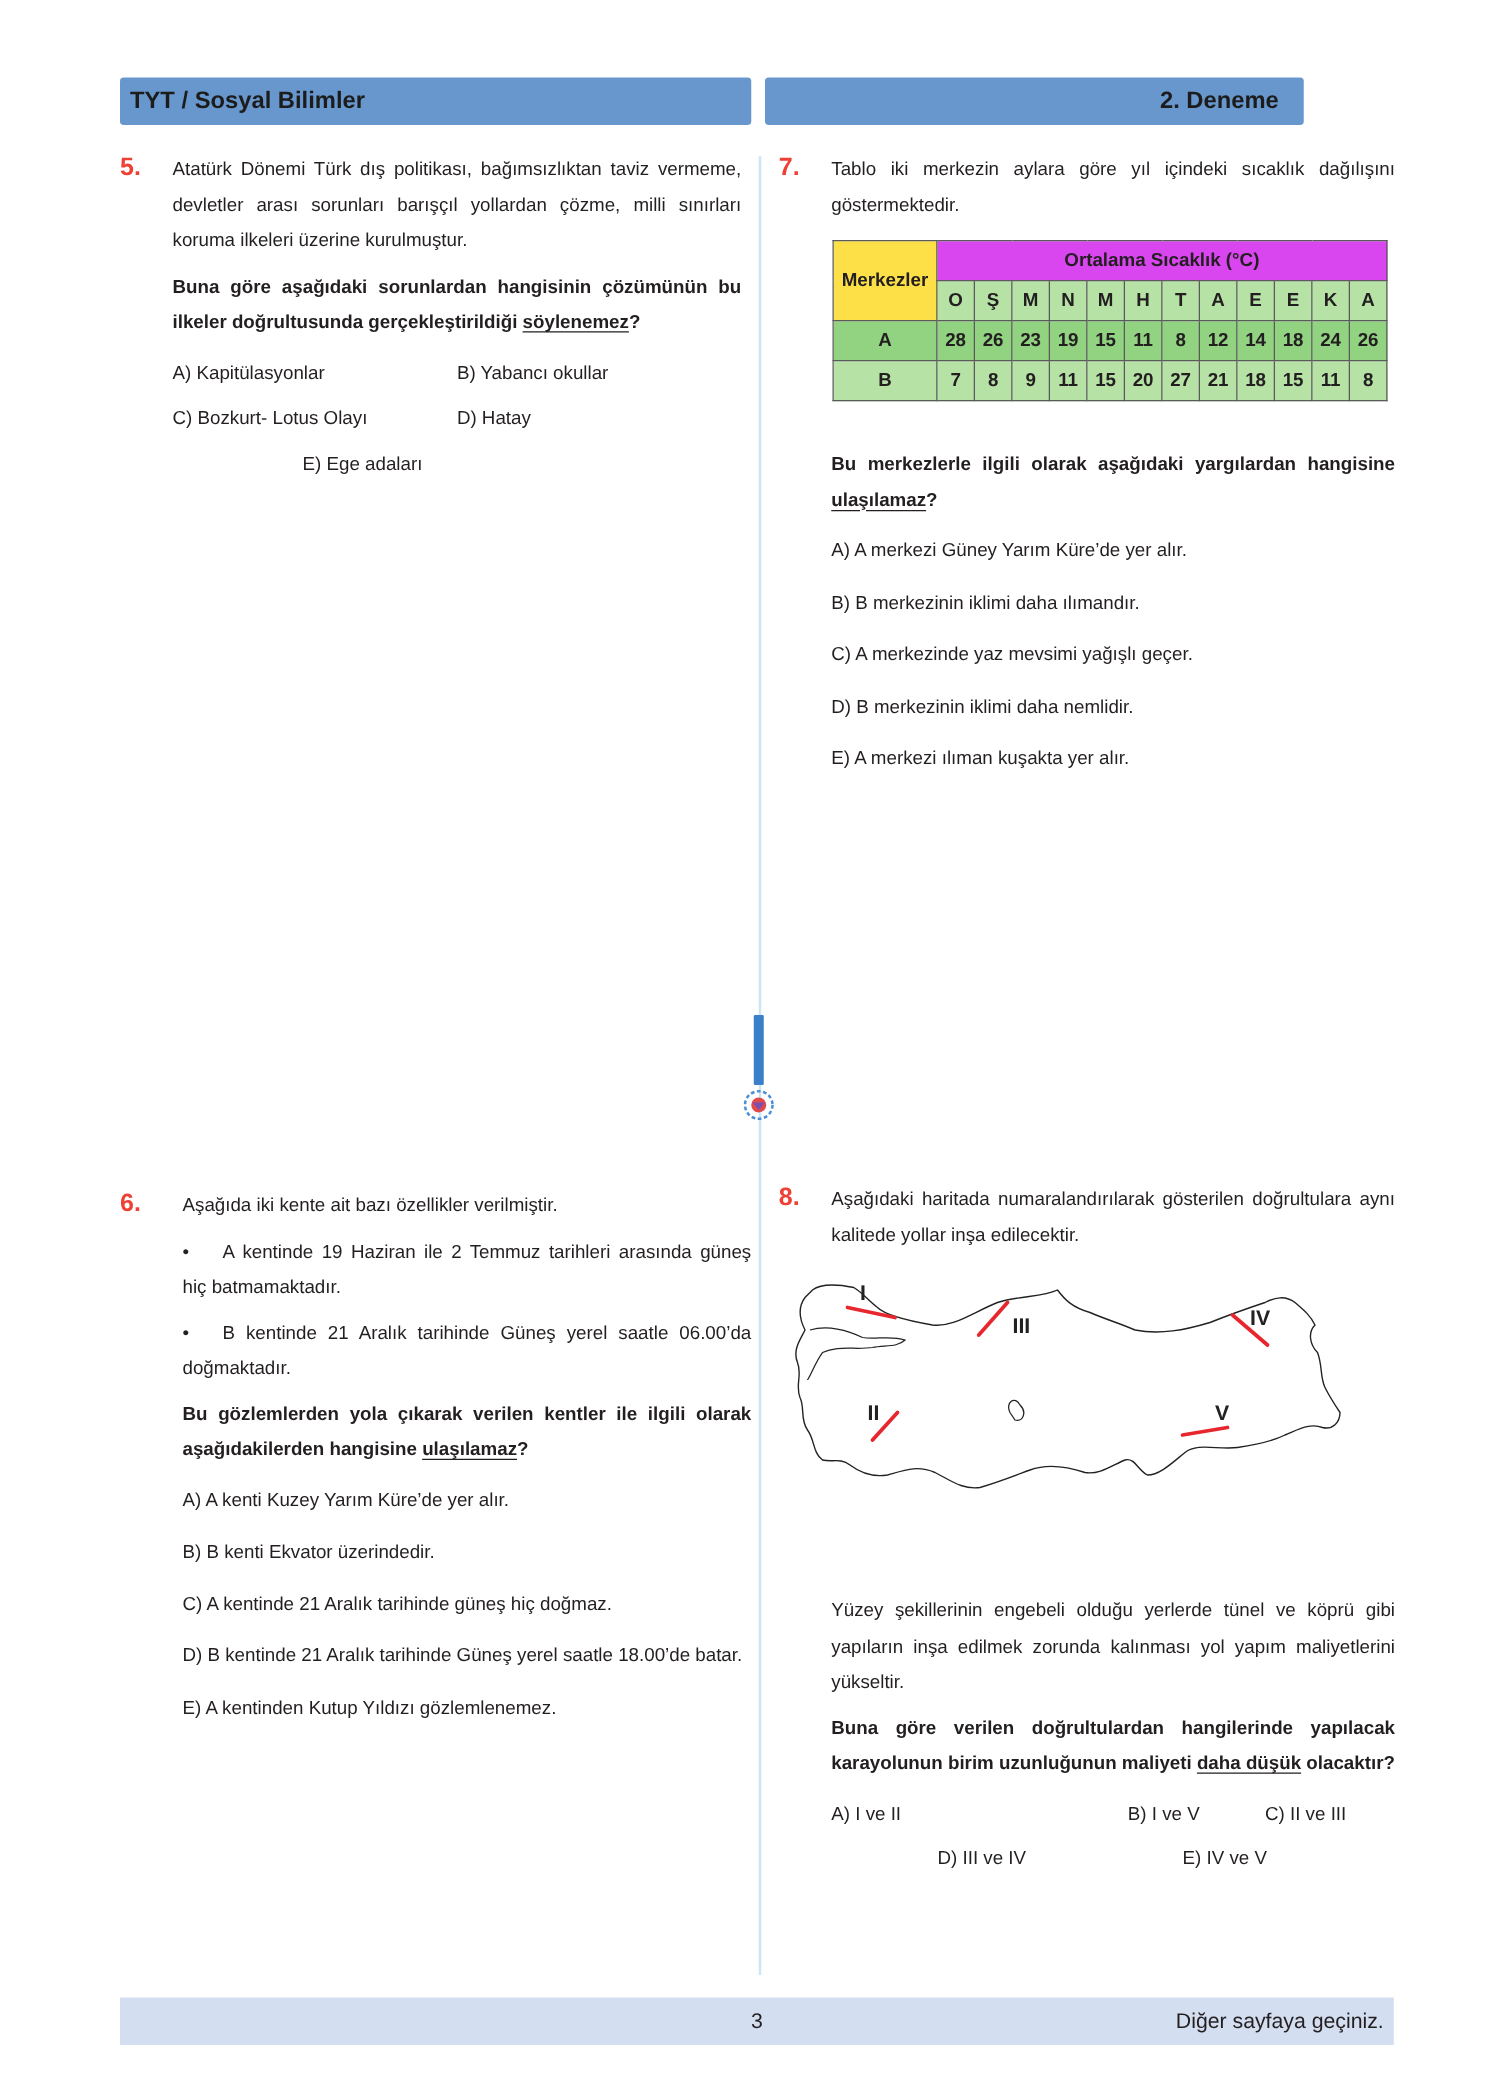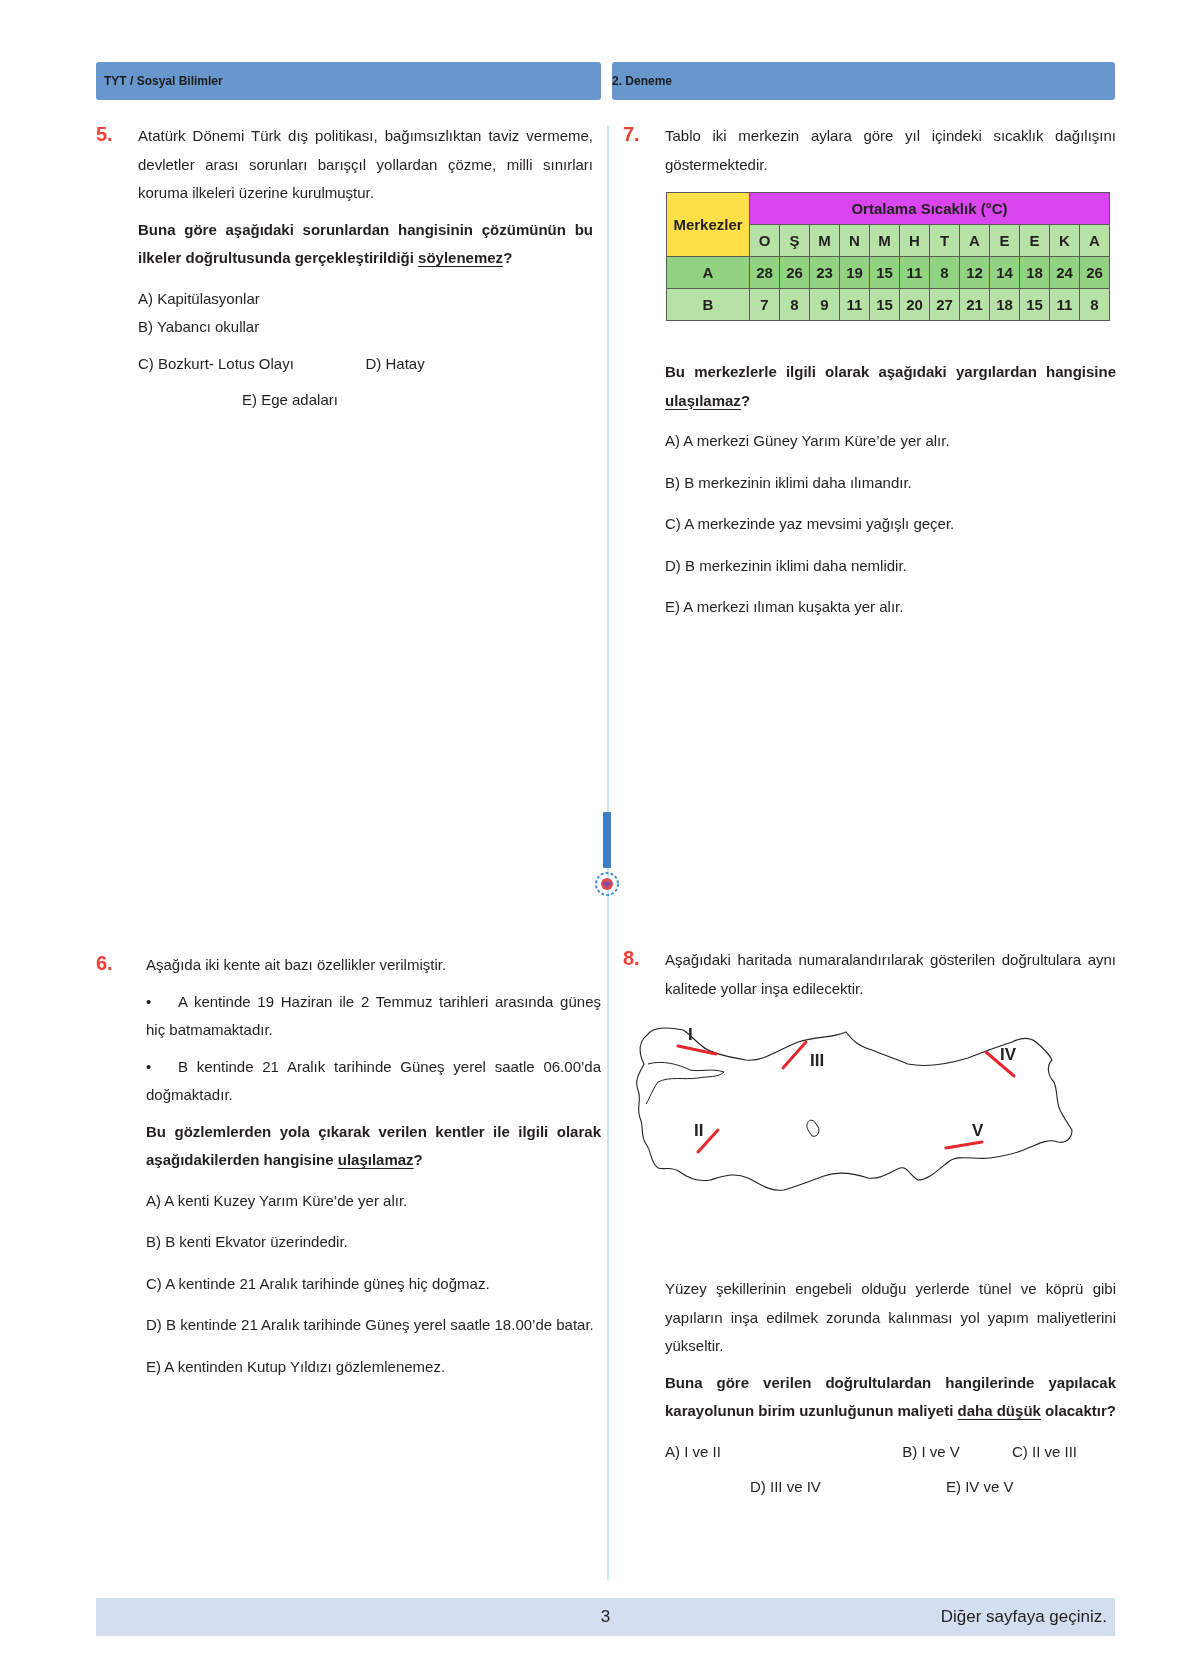--- a/index.html
+++ b/index.html
@@ -1,19 +1,19 @@
 <!DOCTYPE html>
 <html><head>
 <meta charset="utf-8">
 <style>
   html, body { margin: 0; padding: 0; background: #ffffff; }
   body { width: 1190px; height: 1672px; position: relative; font-family: "Liberation Sans", sans-serif; color: #231f20; overflow: hidden; }
-  .hdr { position: absolute; top: 62px; height: 38px; background: #6797cd; border-radius: 3px; color: #1c1c1c; font-weight: bold; font-size: 12px; line-height: 38px; box-sizing: border-box; }
+  .hdr { position: absolute; top: 62px; height: 38px; background: #6797cd; border-radius: 3px; color: #1c1c1c; font-weight: bold; font-size: 19px; line-height: 38px; box-sizing: border-box; }
   .hdr-left { left: 96px; width: 505px; padding-left: 8px; }
-  .hdr-right { left: 612px; width: 503px; padding-right: 8px; text-align: left; }
+  .hdr-right { left: 612px; width: 431px; padding-right: 20px; text-align: right; }
   .divider { position: absolute; left: 607px; top: 125px; width: 2px; height: 1455px; background: #c9e6f5; }
   .logo { position: absolute; left: 593px; top: 812px; width: 28px; height: 86px; }
   .q { position: absolute; font-size: 15px; line-height: 28.5px; }
   .qnum { position: absolute; color: #ee4035; font-weight: bold; font-size: 20px; }
   .p { margin: 0 0 8px 0; text-align: justify; }
   .b { font-weight: bold; }
   .u { text-decoration: underline; text-underline-offset: 3px; }
   .opt { margin: 0 0 13px 0; }
   .opt2 { display: flex; margin-bottom: 8px; }
   .opt2 > span { width: 270px; }
@@ -44,21 +44,21 @@
   <rect x="10" y="0" width="8" height="56" fill="#3a7fc8" rx="1"></rect>
   <circle cx="14" cy="72" r="11" fill="none" stroke="#4b8fd6" stroke-width="2" stroke-dasharray="3 2"></circle>
   <circle cx="14" cy="72" r="6" fill="#e04a4a"></circle>
   <path d="M9 70 L14 76 L19 70 Z" fill="#7a4fb0"></path>
 </svg>
 
 <div class="qnum" style="left:96px; top:123px;">5.</div>
 <div class="q" style="left:138px; top:122px; width:455px;">
   <p class="p">Atatürk Dönemi Türk dış politikası, bağımsızlıktan taviz vermeme, devletler arası sorunları barışçıl yollardan çözme, milli sınırları koruma ilkeleri üzerine kurulmuştur.</p>
   <p class="p b"><span>Buna göre aşağıdaki sorunlardan hangisinin çözümünün bu ilkeler doğrultusunda gerçekleştirildiği </span><span class="u">söylenemez</span><span>?</span></p>
-  <div class="opt2" style="margin-top:12px;flex-direction:column;">
+  <div class="opt2" style="margin-top:12px;">
       <span>A) Kapitülasyonlar</span>
       <span>B) Yabancı okullar</span>
     </div>
   <div class="opt2">
       <span>C) Bozkurt- Lotus Olayı</span>
       <span>D) Hatay</span>
     </div>
   <div style="padding-left:104px;"><span>E) Ege adaları</span></div>
 </div>
 

